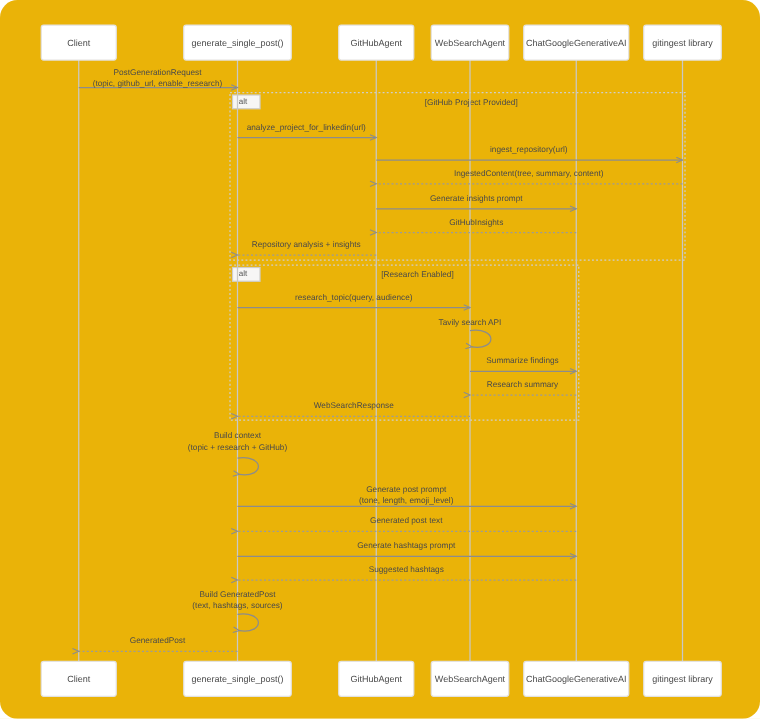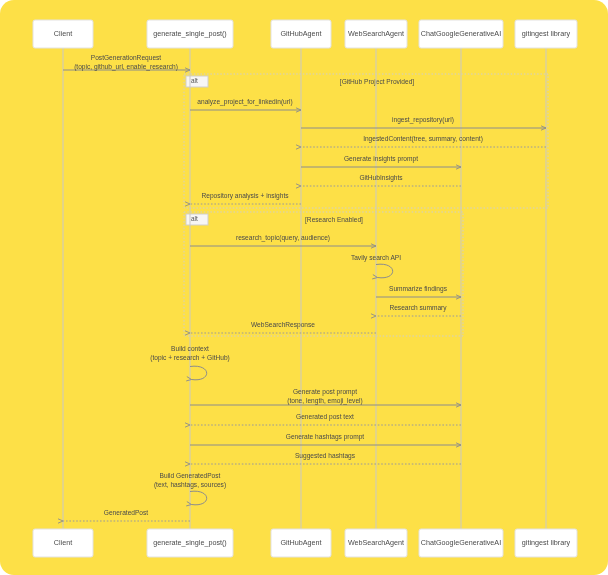--- a/index.html
+++ b/index.html
@@ -7,21 +7,21 @@
     padding: 0;
     background: #ffffff;
   }
   body {
     font-family: "Liberation Sans", sans-serif;
   }
   #canvas {
     position: relative;
     width: 608px;
     height: 575px;
-    background: #fde047;
+    background: #eab308;
     border-radius: 14px;
     overflow: hidden;
   }
   svg.diagram {
     position: absolute;
     left: 0;
     top: 0;
     width: 608px;
     height: 575px;
   }

